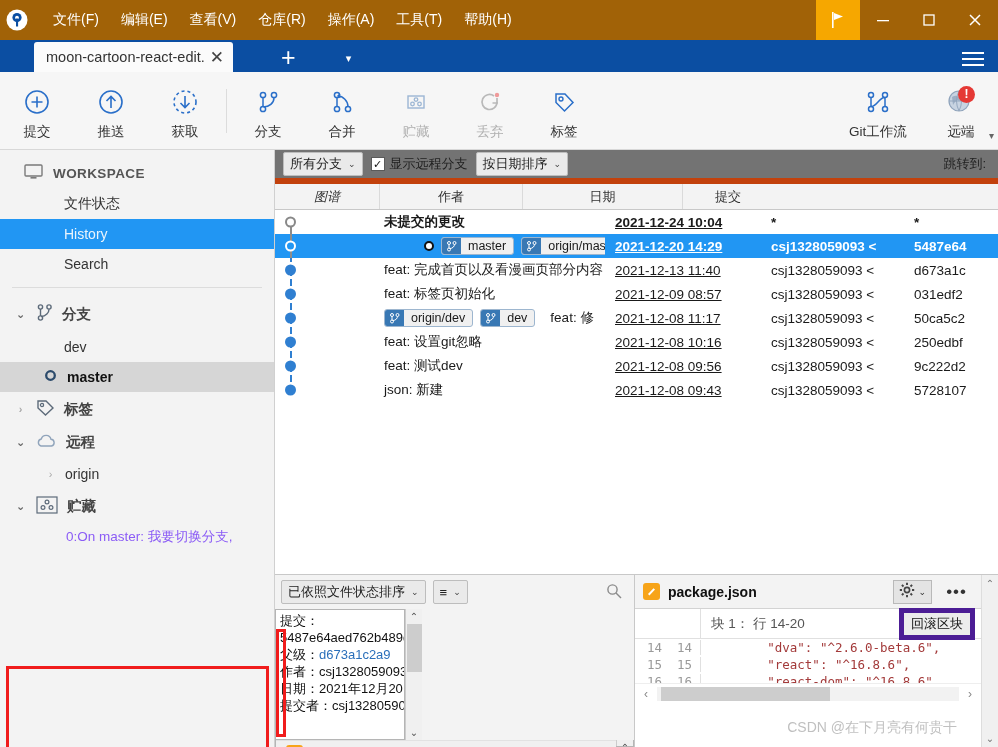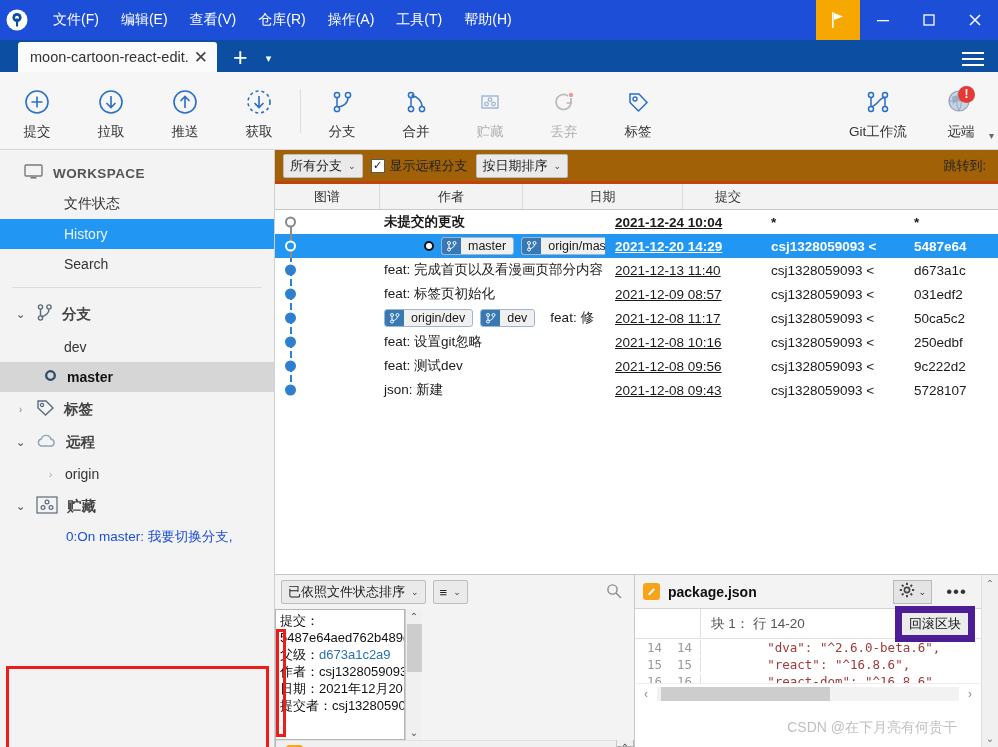--- a/index.html
+++ b/index.html
@@ -8,41 +8,41 @@
     font-family: "Liberation Sans", "DejaVu Sans", sans-serif;
     font-size: 13px;
     background: #f5f5f5;
     overflow: hidden;
     -webkit-font-smoothing: antialiased;
   }
   .app { width: 998px; height: 747px; position: relative; background: #f3f3f3; display: flex; flex-direction: column; }
 
   
   .titlebar {
-    height: 40px; background: #1d4ed8; display: flex; align-items: center;
+    height: 40px; background: #a16207; display: flex; align-items: center;
     position: relative; flex: 0 0 40px; text-align: right;
   }
   .app-logo {
     width: 34px; height: 40px; display: flex; align-items: center; justify-content: center;
   }
   .app-logo svg { display:block; }
   .menubar { display: flex; align-items: center; margin-left: 8px; }
   .menu-item {
     color: #ffffff; font-size: 14px; padding: 6px 11px; cursor: default; white-space: nowrap;
   }
   .winctrls { position: absolute; right: 0; top: 0; height: 40px; display: flex; align-items: stretch; }
   .flagbtn {
     width: 44px; background: #f6a700; display: flex; align-items: center; justify-content: center;
   }
   .wbtn { width: 46px; display: flex; align-items: center; justify-content: center; color: #fff; }
 
   
   .tabstrip {
     height: 32px; background: #0b4ea2; display: flex; align-items: flex-end;
-    position: relative; flex: 0 0 32px; padding-left: 18px;
+    position: relative; flex: 0 0 32px; padding-left: 34px; gap: 32px;
   }
   .tab {
     background: #fbfbfb; height: 30px; display: flex; align-items: center;
     padding: 0 6px 0 12px; border-radius: 3px 3px 0 0; color: #333;
     font-size: 14.5px; max-width: 260px;
   }
   .tab .tab-label { white-space: nowrap; overflow: hidden; text-overflow: ellipsis; }
   .tab .tab-close { margin-left: 2px; font-size: 17px; color: #444; padding: 0 3px; line-height: 1; }
   .tab-plus { color: #fff; font-size: 25px; line-height: 1; margin-left: 16px; padding-bottom: 2px; font-weight: 300; }
   .tab-caret { color: #fff; font-size: 11px; margin-left: 18px; padding-bottom: 7px; }
@@ -100,48 +100,48 @@
   .chev { width: 13px; color: #666; font-size: 11px; display:inline-block; text-align:center; }
   .chev.muted { color: #aaa; }
   .side-sub {
     height: 30px; display: flex; align-items: center; padding-left: 44px; gap: 8px;
     font-size: 14px; color: #333;
   }
   .stash-box {
     position: absolute; left: 6px; top: 516px; width: 263px; height: 94px;
     border: 3px solid #f01c1c; pointer-events: none;
   }
-  .stash-item { font-size: 13.5px; color: #1d4ed8; padding: 4px 0 0 66px; white-space: nowrap; }
+  .stash-item { font-size: 13.5px; color: #8b5cf6; padding: 4px 0 0 66px; white-space: nowrap; }
 
   
   .main { flex: 1; display: flex; flex-direction: column; min-width: 0; }
 
   .filterbar {
-    height: 34px; background: #a16207; display: flex; align-items: center; gap: 8px;
-    padding: 0 8px; border-bottom: 3px solid #c2410c; flex: 0 0 34px;
+    height: 34px; background: #737373; display: flex; align-items: center; gap: 8px;
+    padding: 0 8px; border-bottom: 6px solid #c2410c; flex: 0 0 34px;
   }
   .combo {
     background: #eaeaea; border: 1px solid #bdbdbd; height: 24px; border-radius: 2px;
     display: flex; align-items: center; padding: 0 6px; font-size: 13px; color: #222; gap: 6px;
   }
   .combo .car { font-size: 9px; color: #444; }
   .chk { display: flex; align-items: center; gap: 5px; font-size: 13px; color: #222; }
   .chkbox {
     width: 14px; height: 14px; border: 1px solid #5a5a5a; background: #fff;
     display: flex; align-items: center; justify-content: center; font-size: 11px; color: #111; line-height:1;
   }
   .jumpto { margin-left: auto; font-size: 13px; color: #222; padding-right: 4px; }
 
   
   .table-head {
     height: 26px; background: #f3f3f3; display: flex; border-bottom: 1px solid #c8c8c8;
     font-size: 13px; color: #333; flex: 0 0 26px;
   }
   .th { display: flex; align-items: center; justify-content: center; border-right: 1px solid #dadada; }
-  .col-graph { width: 105px; flex: 0 0 105px; }
+  .col-graph { width: 105px; flex: 0 0 105px; font-style: italic; }
   .col-desc  { flex: 1 1 auto; min-width: 0; }
   .col-date  { width: 160px; flex: 0 0 160px; }
   .col-auth  { width: 143px; flex: 0 0 143px; }
   .col-hash  { width: 90px; flex: 0 0 90px; border-right: none; }
 
   .commit-list { background: #fff; flex: 0 0 auto; position: relative; }
   .crow {
     height: 24px; display: flex; align-items: center; font-size: 13.5px; color: #1a1a1a;
     position: relative;
   }
@@ -205,21 +205,21 @@
   }
 
   .lright { flex: 1; display: flex; flex-direction: column; min-width: 0; background: #fff; }
   .diffhead { height: 34px; background: #f3f3f3; display: flex; align-items: center; gap: 8px; padding: 0 8px; border-bottom: 1px solid #d3d3d3; flex: 0 0 34px; }
   .diffhead .fname { font-weight: bold; font-size: 14px; color: #111; }
   .gear { background: #e4e4e4; border: 1px solid #b9b9b9; height: 24px; display: flex; align-items: center; gap: 4px; padding: 0 5px; margin-left: auto; }
   .dots { font-size: 17px; color: #333; letter-spacing: 1px; padding: 0 6px; }
   .hunkbar { height: 30px; display: flex; align-items: center; border-bottom: 1px solid #e0e0e0; flex: 0 0 30px; }
   .hunk-gut { width: 66px; flex: 0 0 66px; border-right: 1px solid #e0e0e0; height: 100%; }
   .hunk-txt { padding-left: 10px; font-size: 13.5px; color: #555; }
-  .rollback { margin-left: auto; margin-right: 6px; background: #ececec; border: 7px solid #4c1d95; font-size: 13px; padding: 2px 7px; color: #111; }
+  .rollback { margin-left: auto; margin-right: 6px; background: #ececec; border: 5px solid #4c1d95; font-size: 13px; padding: 2px 7px; color: #111; }
   .difflines { flex: 1; overflow: hidden; font-family: "DejaVu Sans Mono", "Liberation Mono", monospace; font-size: 12.5px; }
   .dline { display: flex; height: 17px; align-items: center; }
   .gut { width: 33px; flex: 0 0 33px; text-align: right; padding-right: 6px; color: #9a9a9a; }
   .gut2 { width: 33px; flex: 0 0 33px; text-align: right; padding-right: 8px; color: #9a9a9a; border-right: 1px solid #e0e0e0; }
   .dtext { padding-left: 6px; color: #a33a3a; white-space: pre; overflow: hidden; }
   .hscroll { height: 20px; background: #fff; display: flex; align-items: center; border-top: 1px solid #eee; flex: 0 0 20px; }
   .hscroll .arrow { width: 22px; text-align: center; color: #888; font-size: 12px; }
   .hscroll .track { flex: 1; height: 14px; background: #f2f2f2; position: relative; }
   .hscroll .hthumb { position: absolute; left: 4px; top: 0; width: 56%; height: 14px; background: #cdcdcd; }
   .watermark {
@@ -292,29 +292,20 @@
 
   <div class="toolbar">
     <div class="tbitem">
       <div class="tbicon">
         <svg width="30" height="30" viewBox="0 0 30 30">
             <circle cx="15" cy="15" r="11" fill="none" stroke="#2a6fc9" stroke-width="1.6"></circle>
             <path d="M15 9.5 V20.5 M9.5 15 H20.5" stroke="#2a6fc9" stroke-width="1.6"></path>
           </svg>
       </div>
       <div class="lbl">提交</div>
-    </div>
-    <div class="tbitem">
-      <div class="tbicon">
-        <svg width="30" height="30" viewBox="0 0 30 30">
-            <circle cx="15" cy="15" r="11" fill="none" stroke="#2a6fc9" stroke-width="1.6"></circle>
-            <path d="M15 9 V20 M10.5 16 L15 20.5 L19.5 16" stroke="#2a6fc9" stroke-width="1.6" fill="none"></path>
-          </svg>
-      </div>
-      <div class="lbl">拉取</div>
     </div>
     <div class="tbitem">
       <div class="tbicon">
         <svg width="30" height="30" viewBox="0 0 30 30">
             <circle cx="15" cy="15" r="11" fill="none" stroke="#2a6fc9" stroke-width="1.6"></circle>
             <path d="M15 21 V10 M10.5 14 L15 9.5 L19.5 14" stroke="#2a6fc9" stroke-width="1.6" fill="none"></path>
           </svg>
       </div>
       <div class="lbl">推送</div>
     </div>

